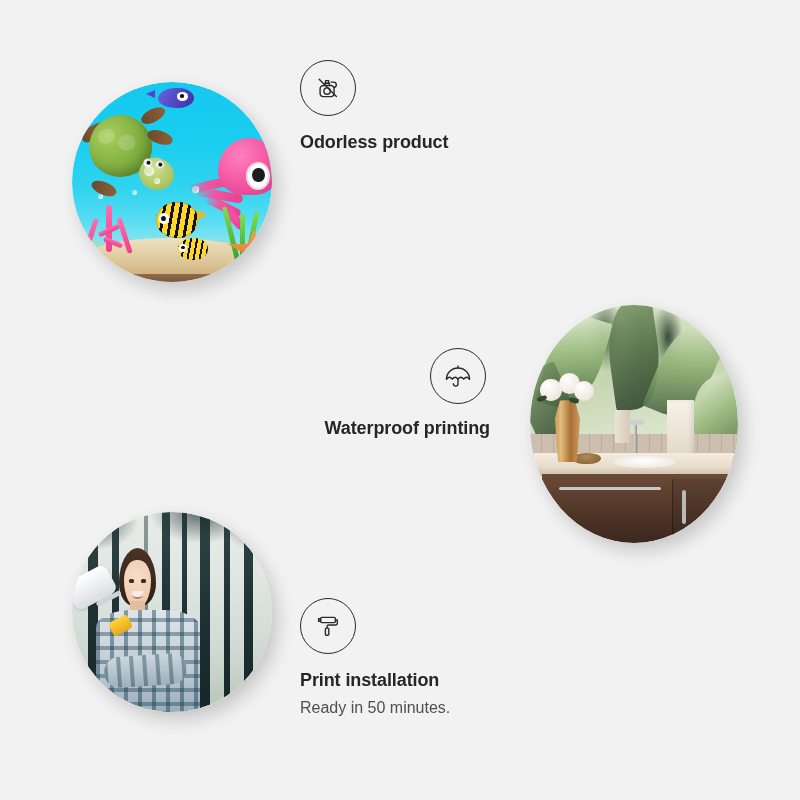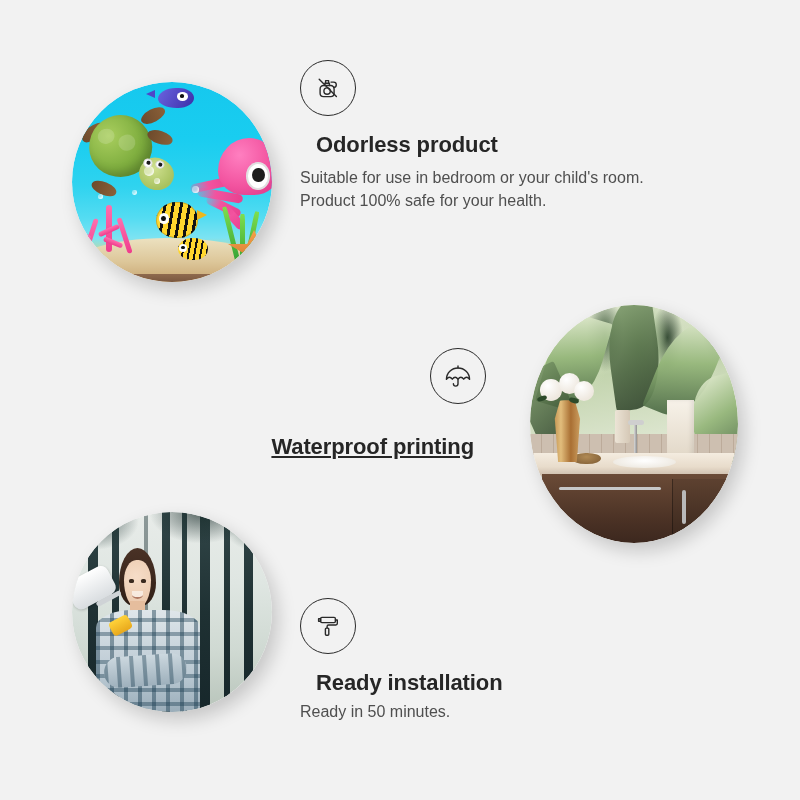--- a/index.html
+++ b/index.html
@@ -386,36 +386,36 @@
   .feature { position:absolute; }
   .icon-circle{
     width:56px; height:56px; border-radius:50%;
     border:1.6px solid #2a2a2a;
     display:flex; align-items:center; justify-content:center;
     box-sizing:border-box;
   }
   .icon-circle svg{ display:block; }
 
   .f-title{
-    font-size:22px; font-weight:bold; color:#262626;
-    letter-spacing:-.1px; line-height:1.2; margin:16px;
+    font-size:18px; font-weight:bold; color:#262626;
+    letter-spacing:-.1px; line-height:1.2; margin:0;
   }
   .f-desc{
     font-size:16px; color:#4f4f4f; line-height:1.42; margin:0;
     font-weight:normal;
   }
 
   #feature-odorless { left:300px; top:60px; width:380px; text-align:left; }
   #feature-odorless .icon-circle{ margin:0 0 16px 0; }
   #feature-odorless .f-title{ margin-bottom:9px; }
 
   #feature-waterproof { left:178px; top:348px; width:312px; text-align:right; }
   #feature-waterproof .icon-wrap{ display:flex; justify-content:flex-end; }
   #feature-waterproof .icon-circle{ margin:0 4px 14px 0; }
-  #feature-waterproof .f-title{ margin-bottom:7px;text-decoration:underline; }
+  #feature-waterproof .f-title{ margin-bottom:7px; }
 
   #feature-install { left:300px; top:598px; width:330px; text-align:left; }
   #feature-install .icon-circle{ margin:0 0 16px 0; }
   #feature-install .f-title{ margin-bottom:5px; }
 </style>
 </head>
 <body>
 
 <div class="stage">
 
@@ -504,21 +504,20 @@
       <svg width="34" height="34" viewBox="0 0 34 34" fill="none" stroke="#2a2a2a" stroke-width="1.4" stroke-linecap="round" stroke-linejoin="round">
         <path d="M12.5 14.5h7.2c1.9 0 3.4 1.6 3.4 3.5v4.2c0 1.9-1.5 3.4-3.4 3.4h-7.2c-1.9 0-3.4-1.5-3.4-3.4V18c0-1.9 1.5-3.5 3.4-3.5z"></path>
         <path d="M13.8 14.5v-2.3h4.6v2.3"></path>
         <path d="M14.6 12.2V9.6h3v2.6"></path>
         <path d="M20 11.1h2.6c1.5 0 2.7 1.2 2.7 2.7s-1.2 2.7-2.7 2.7"></path>
         <circle cx="16.1" cy="20.1" r="3.2"></circle>
         <line x1="8.2" y1="8.3" x2="25.4" y2="25.6"></line>
       </svg>
     </div>
     <p class="f-title">Odorless product</p>
-    <p class="f-desc">Suitable for use in bedroom or your child's room. Product 100% safe for your health.</p>
   </div>
 
   <div class="feature" id="feature-waterproof">
     <div class="icon-wrap">
       <div class="icon-circle">
         <svg width="34" height="34" viewBox="0 0 34 34" fill="none" stroke="#2a2a2a" stroke-width="1.4" stroke-linecap="round" stroke-linejoin="round">
           <path d="M5.5 20.2c0-6.2 5.1-11.2 11.5-11.2s11.5 5 11.5 11.2"></path>
           <path d="M5.5 20.2c1.9-2.6 3.9-2.6 5.8 0 1.9-2.6 3.8-2.6 5.7 0 1.9-2.6 3.8-2.6 5.7 0 1.9-2.6 3.9-2.6 5.8 0"></path>
           <line x1="17" y1="7" x2="17" y2="9"></line>
           <path d="M17 20.2v4.6c0 1.3-1 2.3-2.3 2.3s-2.3-1-2.3-2.3"></path>
@@ -598,17 +597,17 @@
 
   <div class="feature" id="feature-install">
     <div class="icon-circle">
       <svg width="34" height="34" viewBox="0 0 34 34" fill="none" stroke="#2a2a2a" stroke-width="1.4" stroke-linecap="round" stroke-linejoin="round">
         <rect x="9.6" y="8.4" width="14.8" height="5.2" rx="1.3"></rect>
         <path d="M7.6 9.8h2v2.4h-2z"></path>
         <path d="M24.4 11h1.9v3.6c0 .8-.6 1.4-1.4 1.4h-7.4c-.8 0-1.4.6-1.4 1.4v1.5"></path>
         <rect x="14.4" y="19.1" width="3.4" height="7.2" rx="1"></rect>
       </svg>
     </div>
-    <p class="f-title">Ready installation</p>
+    <p class="f-title">Print installation</p>
     <p class="f-desc">Ready in 50 minutes.</p>
   </div>
 
 </div>
 
 </body></html>

